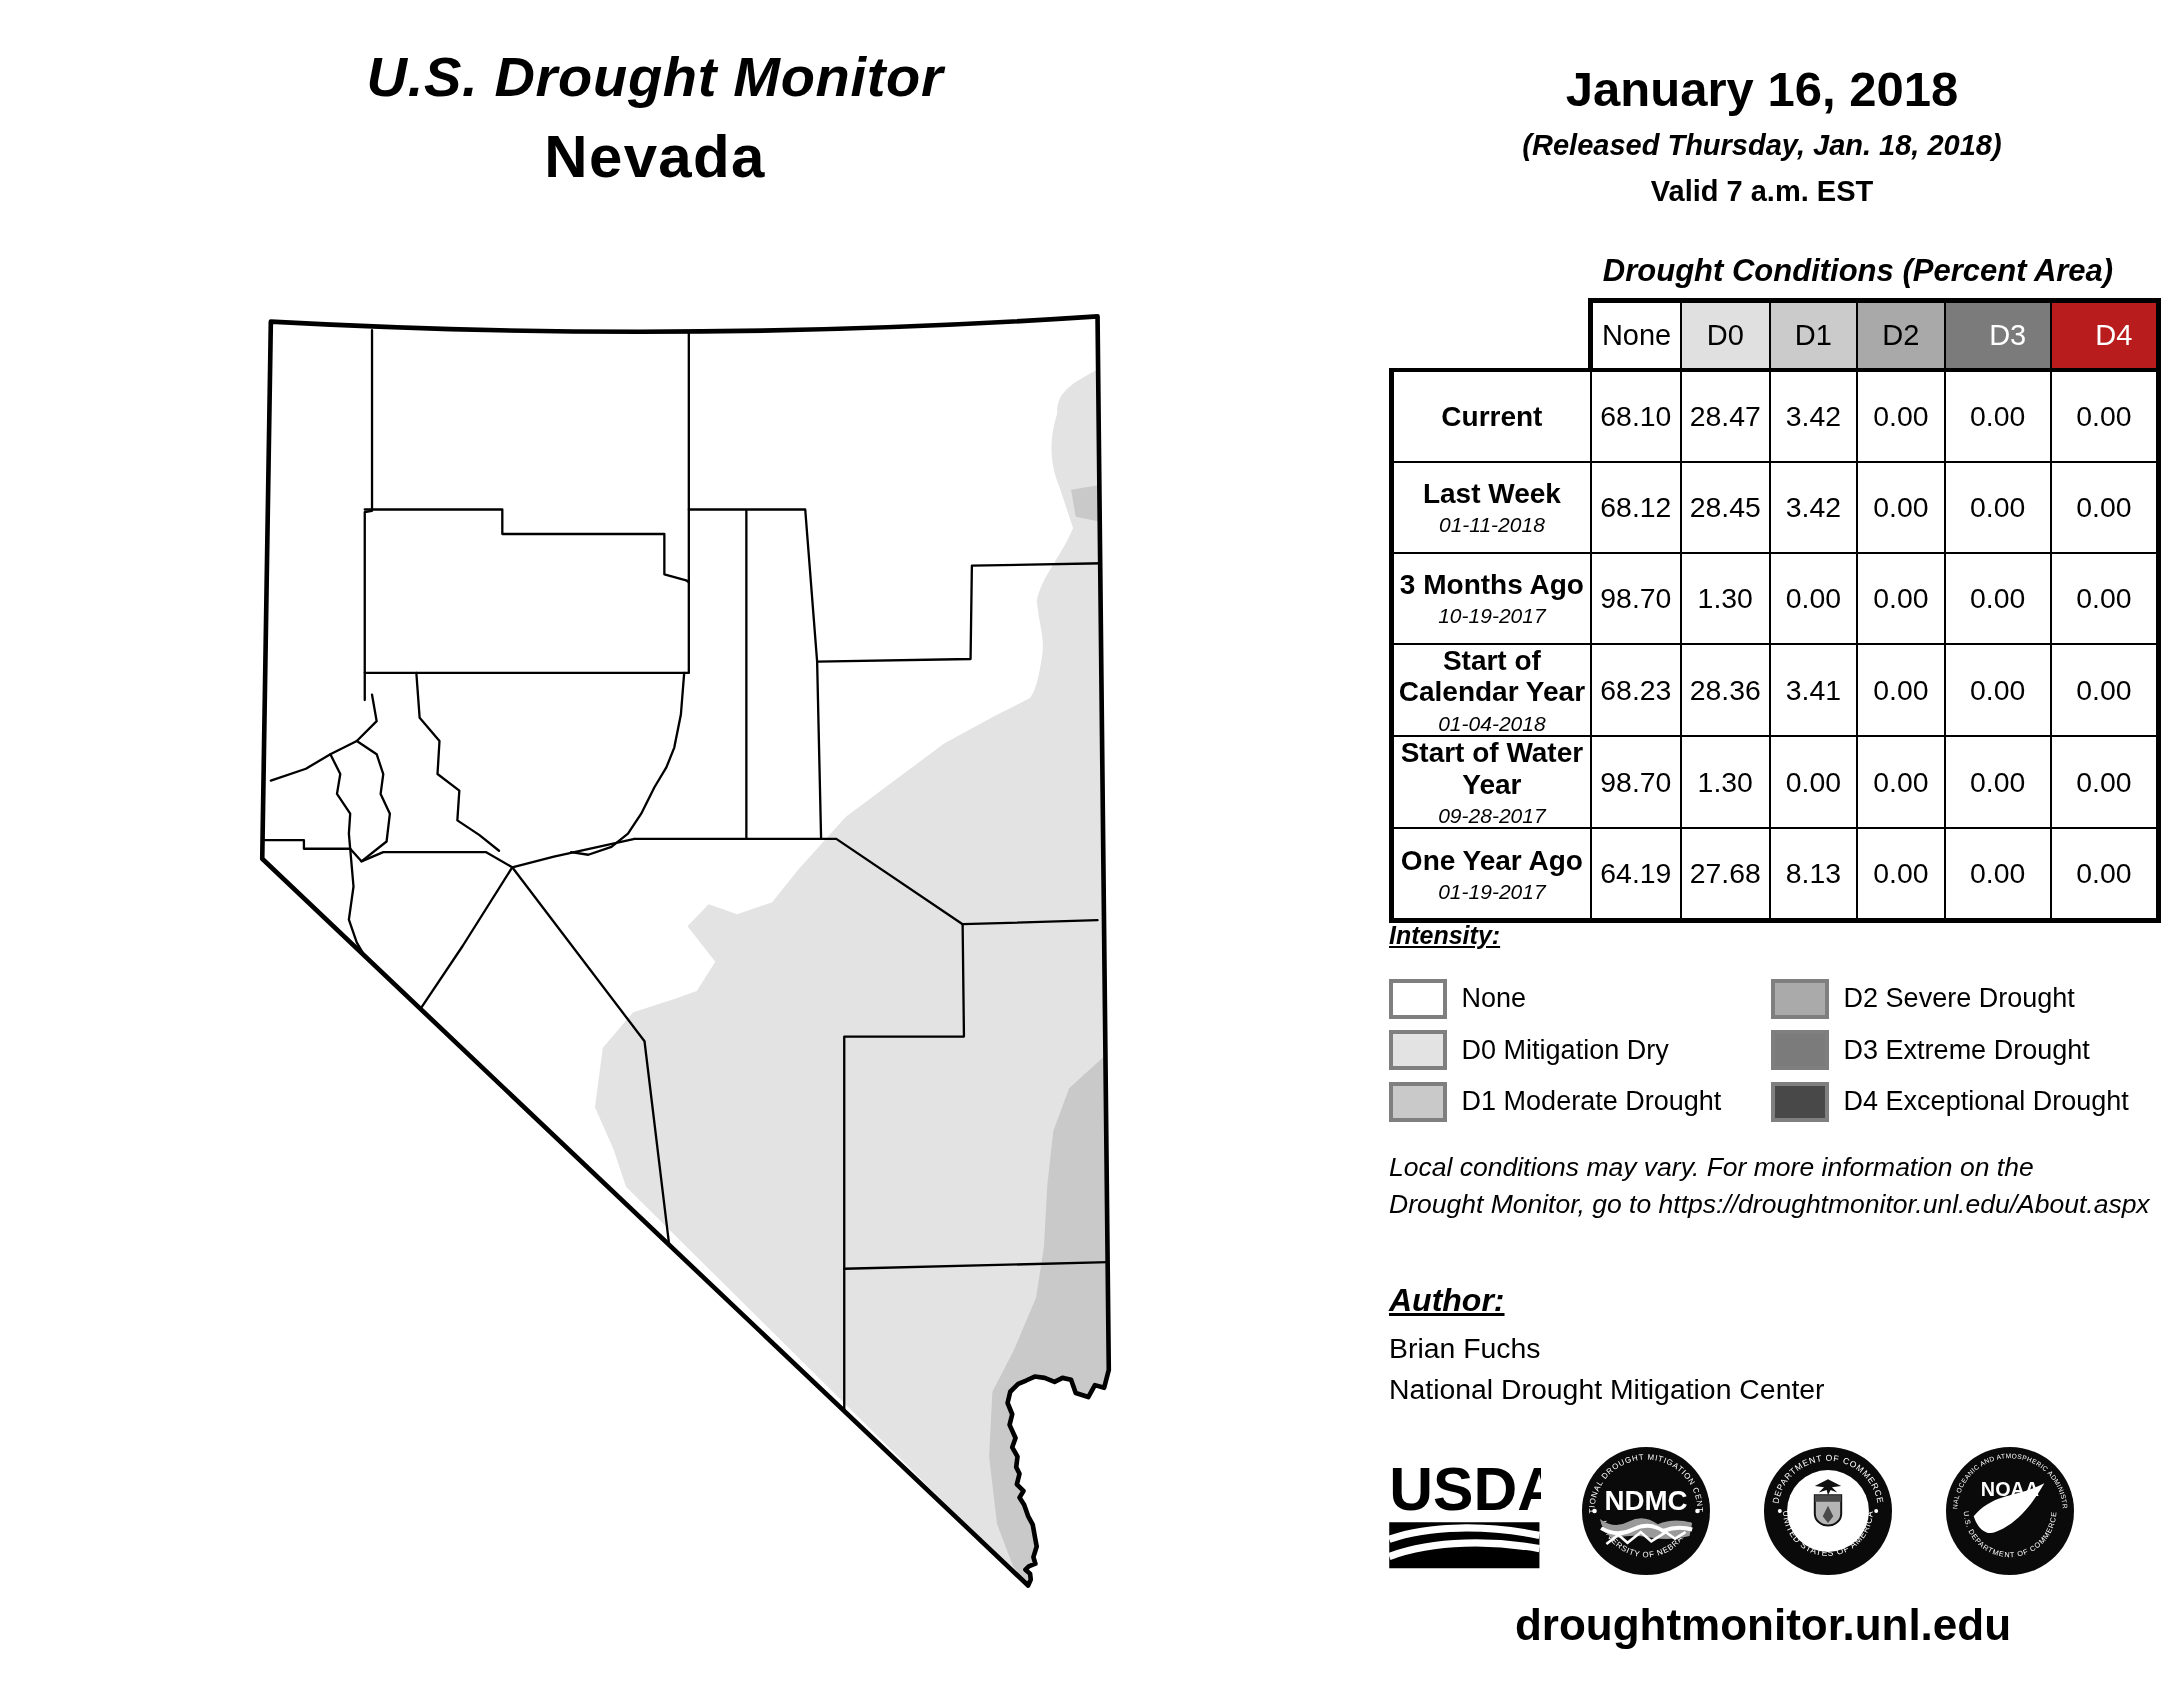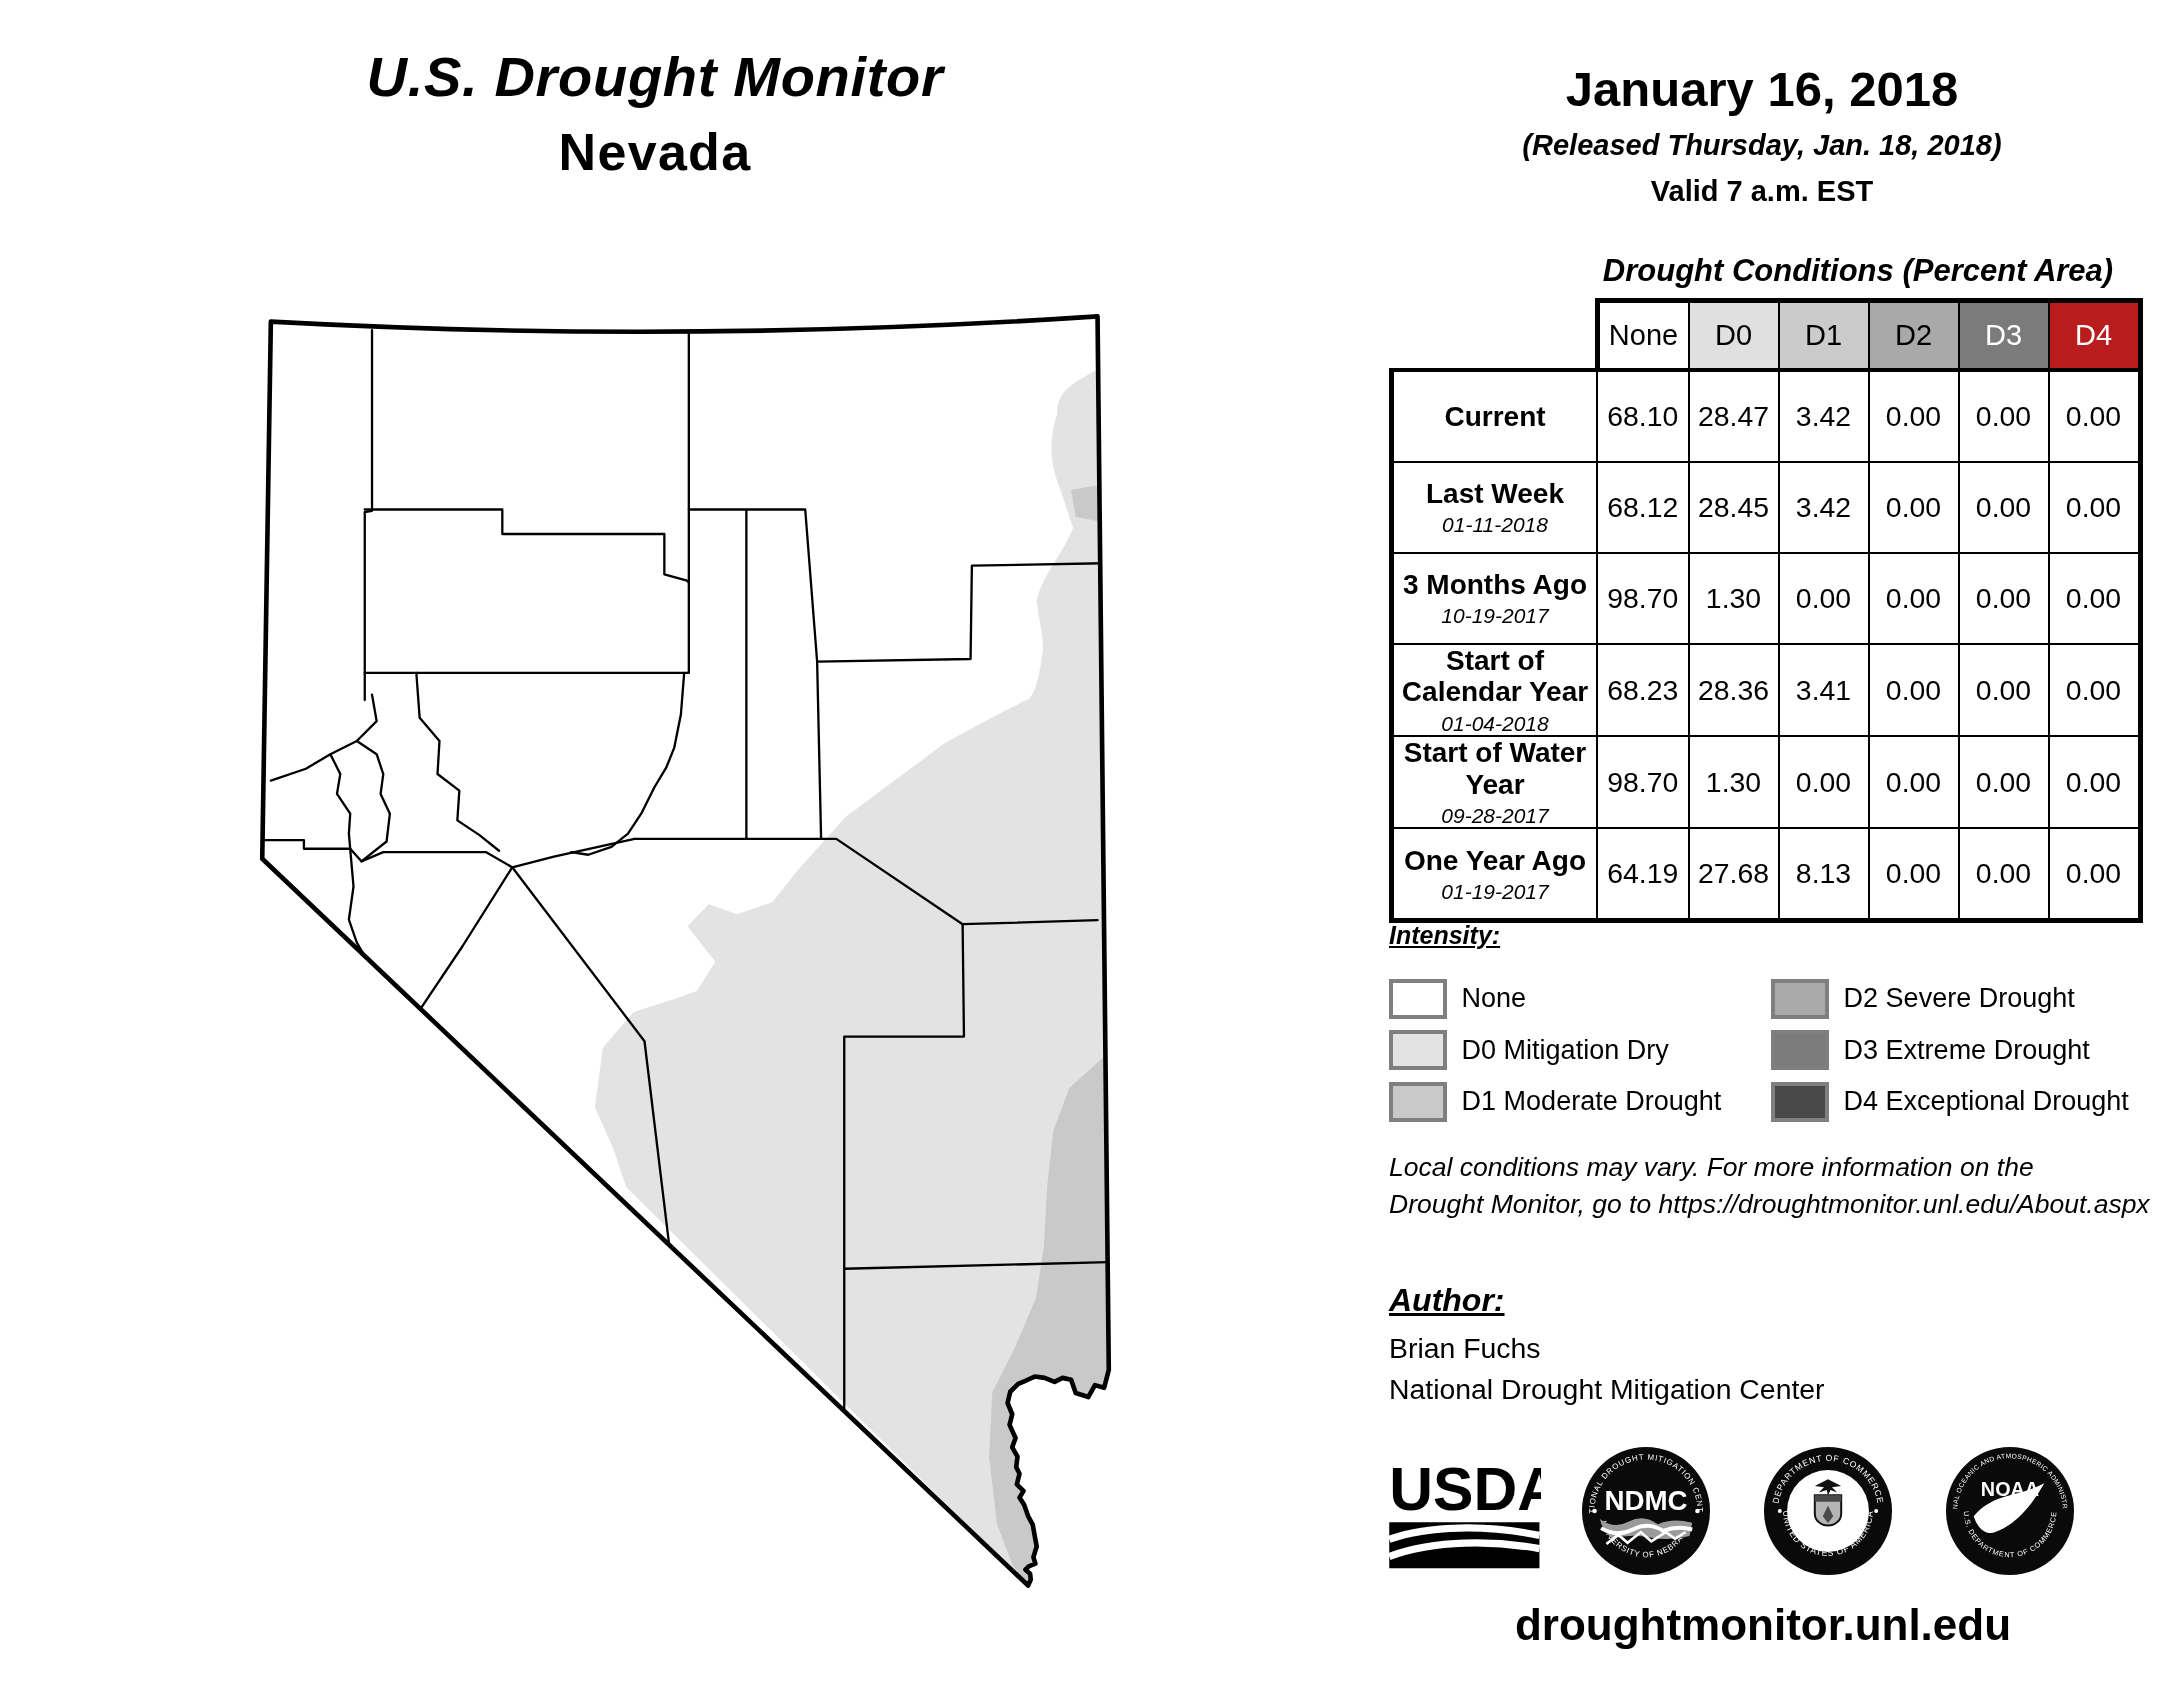--- a/index.html
+++ b/index.html
@@ -2,39 +2,39 @@
 <html style="font-size:10.6px"><head>
 <meta charset="utf-8">
 <style>
   html,body{margin:0;padding:0;background:#fff;}
   .page{position:relative;width:2161px;height:1687px;background:#fff;overflow:hidden;
         font-family:"Liberation Sans",sans-serif;color:#000;}
 
   
   .title-block{position:absolute;left:238px;top:44px;width:834px;text-align:center;}
   .title-line1{font-size:56px;font-weight:bold;font-style:italic;letter-spacing:0.7px;}
-  .title-line2{font-size:52px;font-weight:bold;margin-top:13.2px;letter-spacing:1.3px;}
+  .title-line2{font-size:60px;font-weight:bold;margin-top:13.2px;letter-spacing:1.3px;}
   .map-wrap{position:absolute;left:251px;top:291px;width:873px;height:1310px;}
 
   
   .date-block{position:absolute;left:1396px;top:61px;width:732px;text-align:center;}
   .date-main{font-size:49px;font-weight:bold;}
   .date-released{font-size:29px;font-weight:bold;font-style:italic;margin-top:12px;}
   .date-valid{font-size:29px;font-weight:bold;margin-top:13.2px;}
 
   .tbl-caption{position:absolute;left:1594px;top:253px;width:528px;text-align:center;
                font-size:31px;font-style:italic;font-weight:bold;}
 
   .dm-table{position:absolute;left:1389px;top:298px;border-collapse:collapse;table-layout:fixed;}
   .dm-table td{border:2.6px solid #000;padding:0;text-align:center;vertical-align:middle;}
   .dm-table td.spacer{border:none;background:#fff;}
   .dm-table .hc{width:88px;height:65px;font-size:29px;border-top-width:5.3px;border-bottom-width:4.6px;}
   .dm-table .hc.first{border-left-width:5.3px;}
   .dm-table .hc.last{border-right-width:5.3px;}
-  .dm-table .hc.lt{color:#fff;}
+  .dm-table .hc.lt{color:#fff;padding-left:20px;}
   .dm-table .lbl{width:202px;height:89px;border-left-width:5.3px;font-weight:bold;font-size:28px;line-height:1.12;}
   .dm-table .lbl .l2{font-weight:normal;font-style:italic;font-size:21px;margin-top:4px;}
   .dm-table .v{width:88px;height:89px;font-size:28.4px;}
   .dm-table .v.last{border-right-width:5.3px;}
   .dm-table tr.rlast td{border-bottom-width:5.3px;}
   .dm-table tr.rfirst td{border-top-width:4.6px;}
 
   .intensity-heading{position:absolute;left:1389px;top:921px;font-size:25px;font-weight:bold;
                      font-style:italic;text-decoration:underline;}
   .legend{position:absolute;left:1389px;top:978px;width:761px;}

